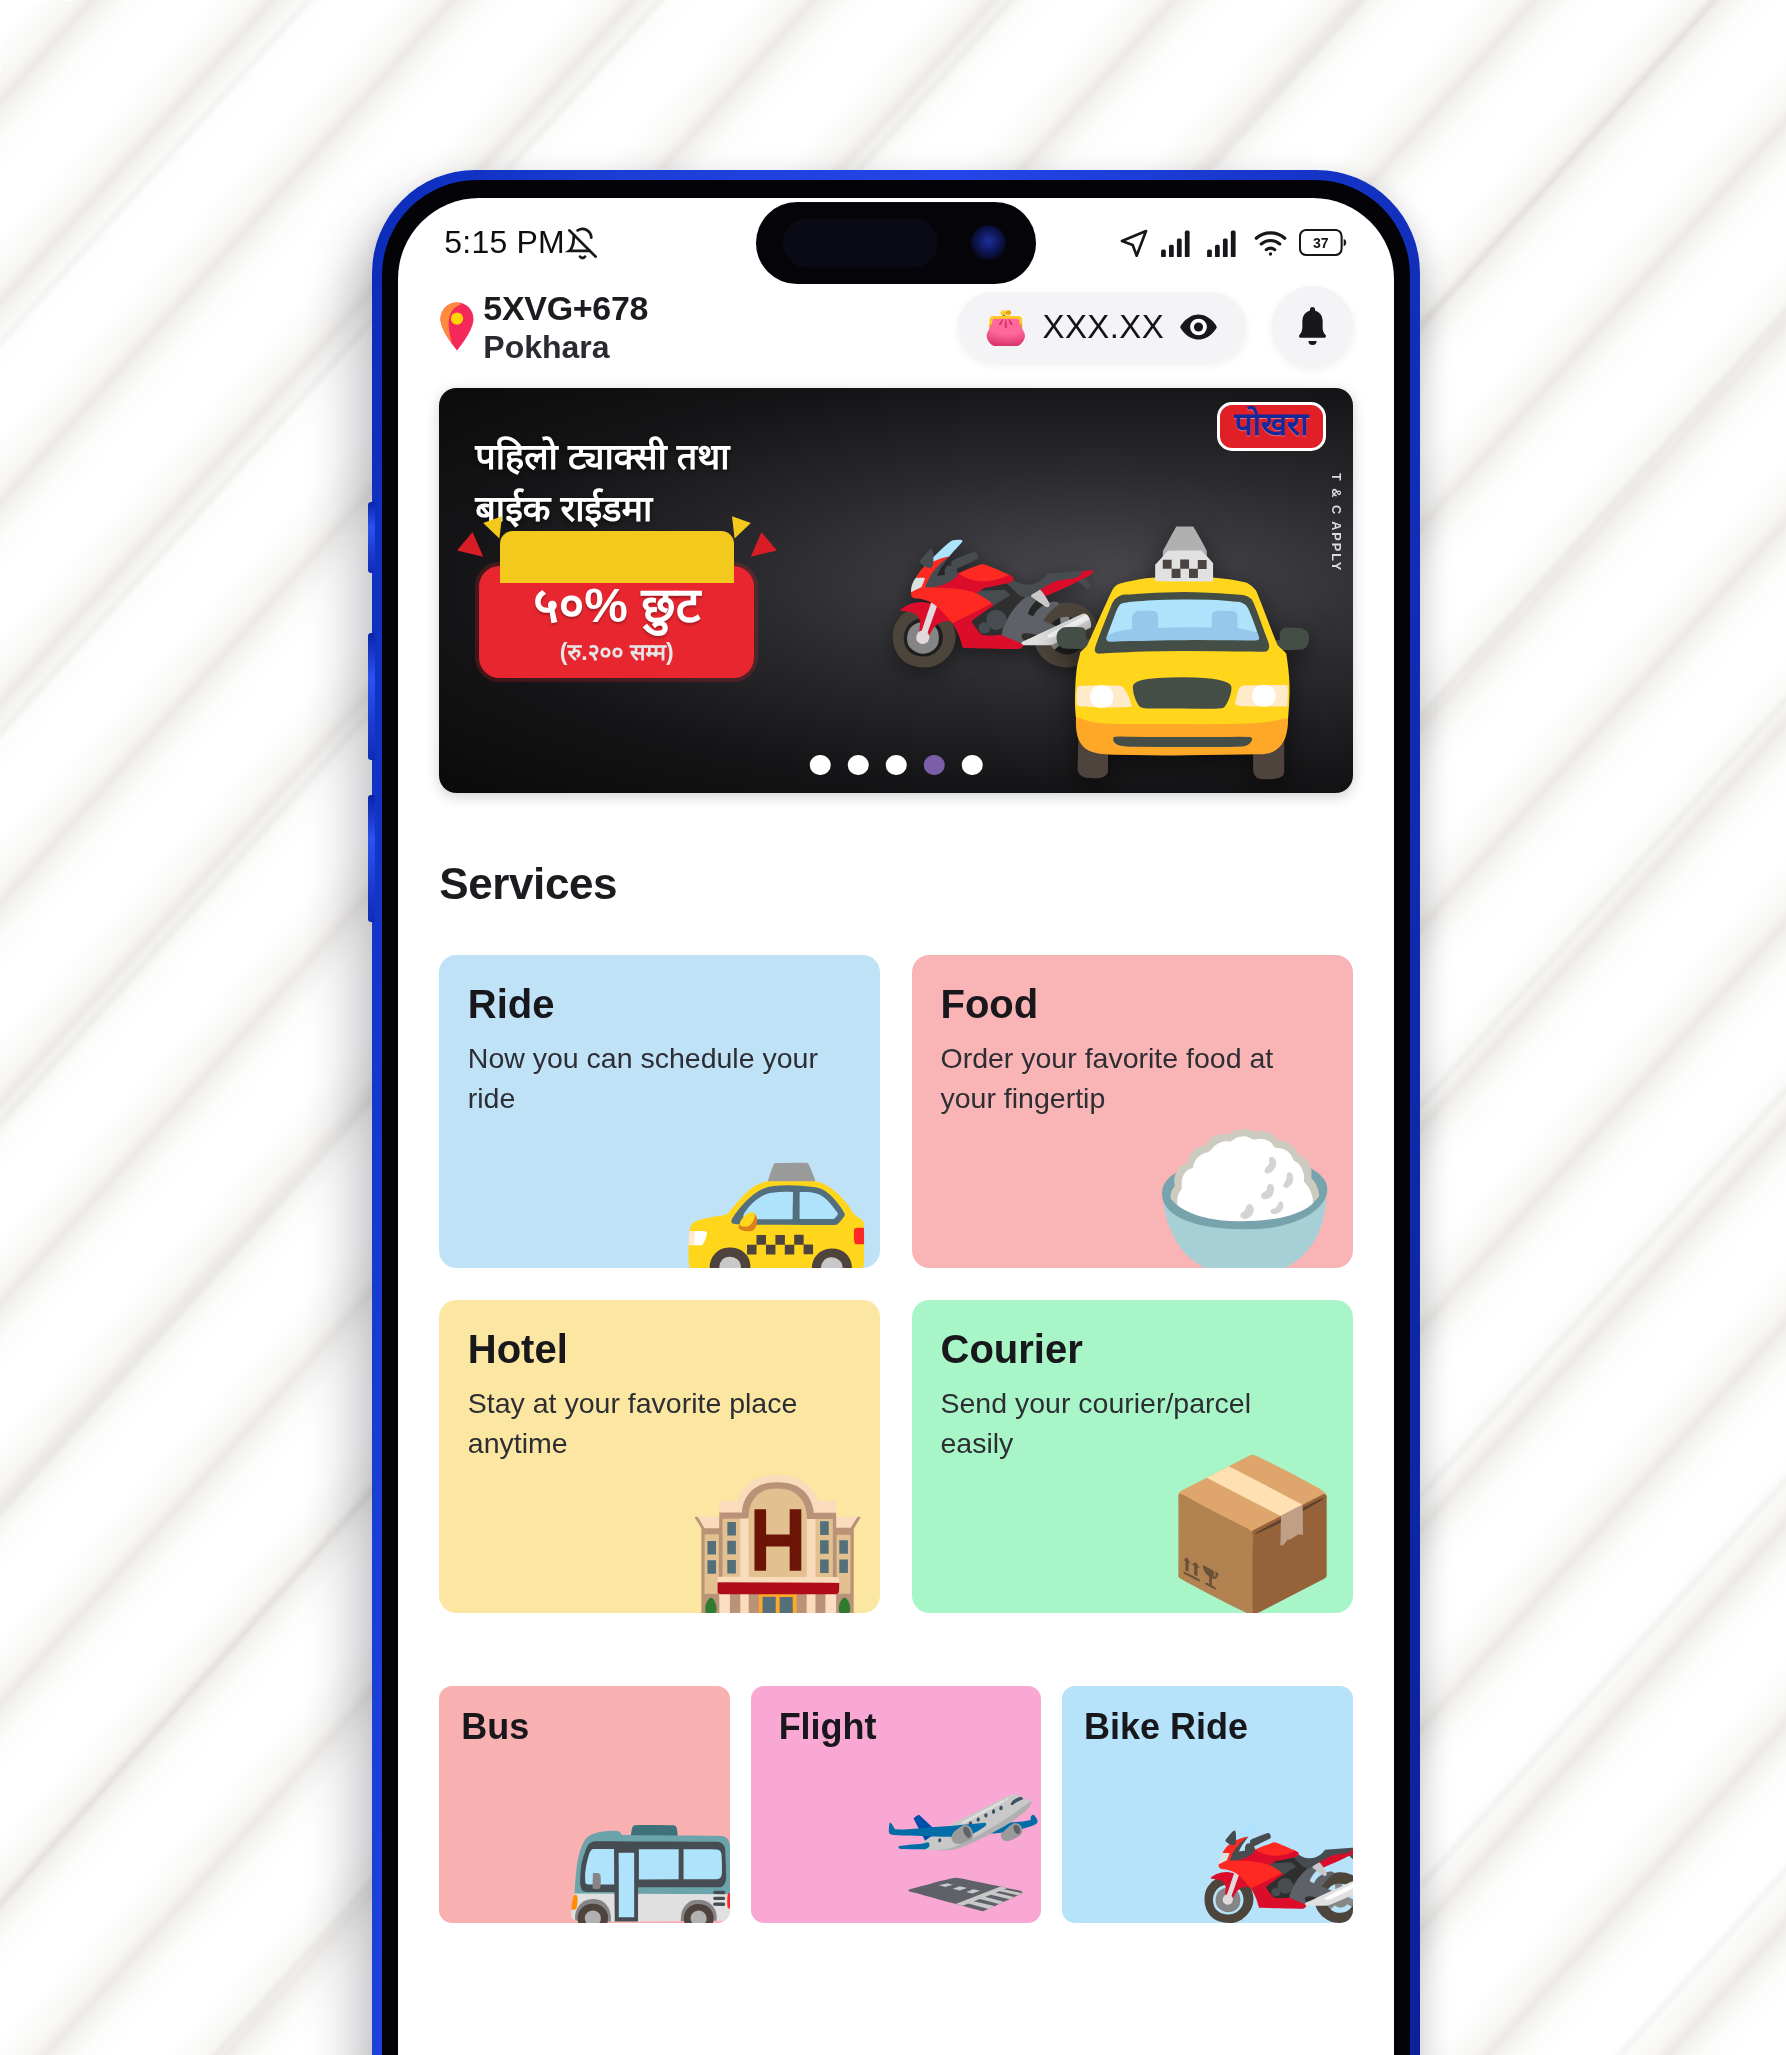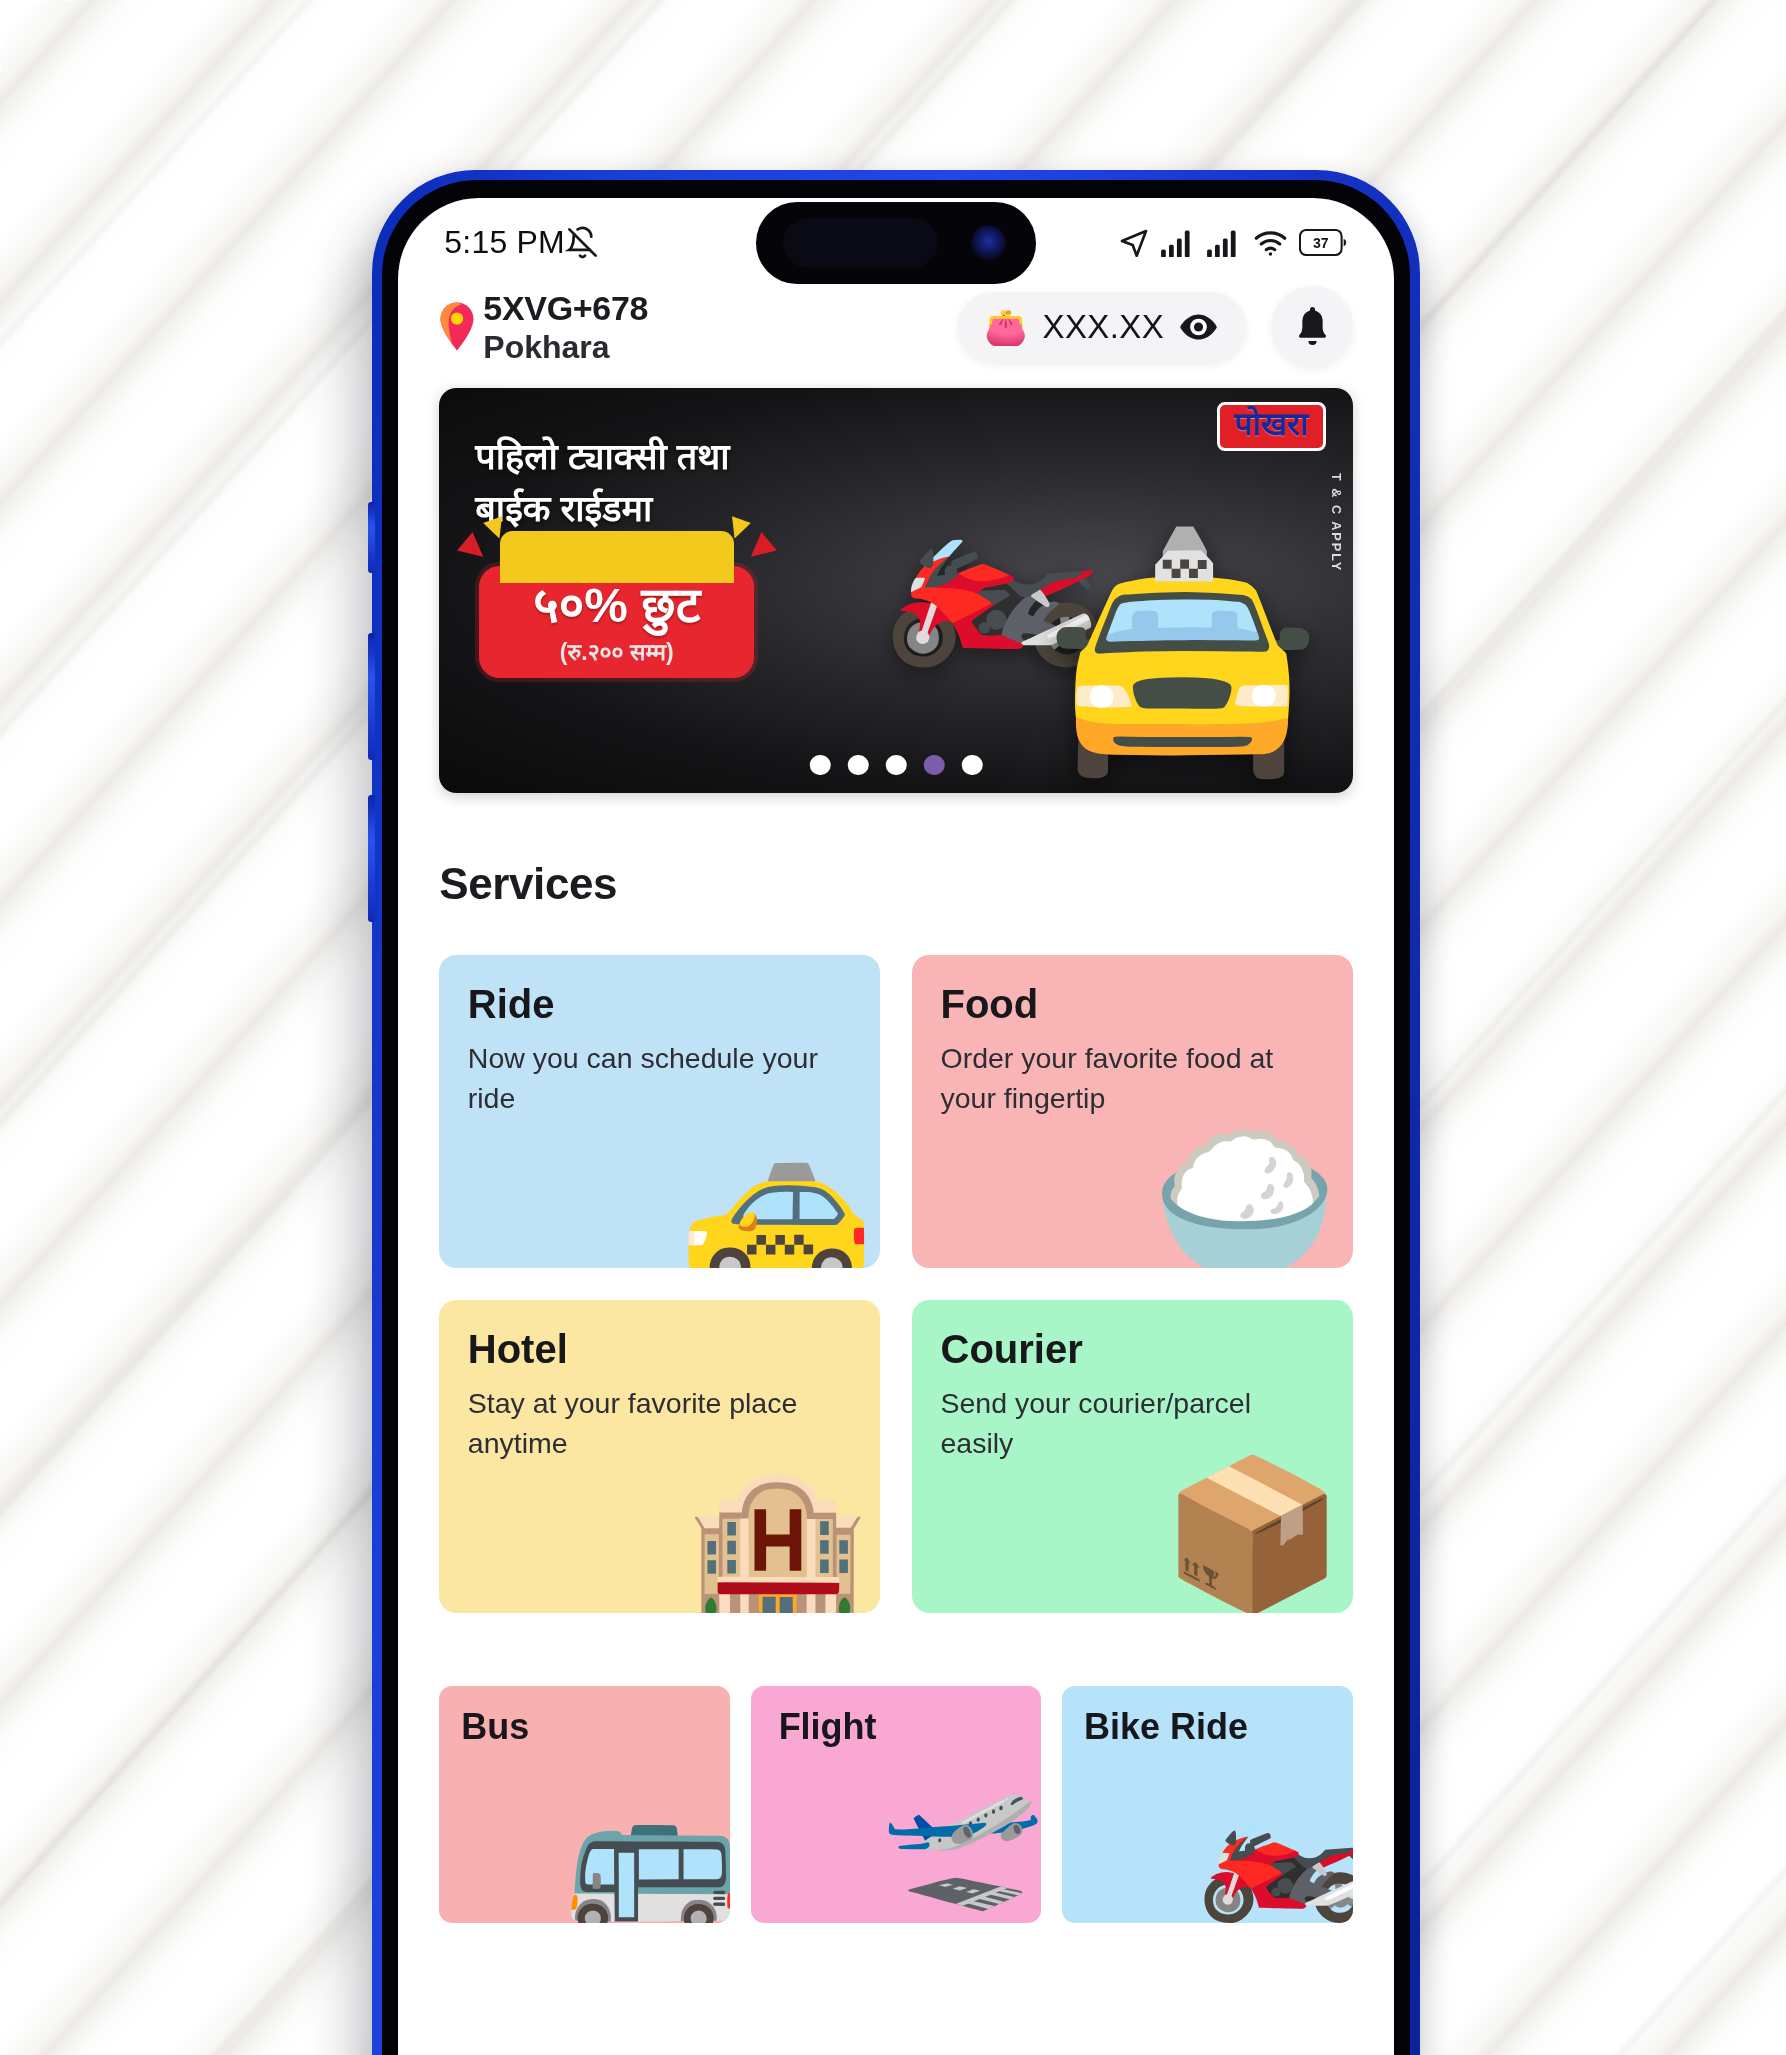--- a/index.html
+++ b/index.html
@@ -100,21 +100,21 @@
   
   .statusbar {
     position: relative;
     height: 76px;
     display: flex;
     align-items: center;
     justify-content: space-between;
     padding: 14.2px 46px 0 46px;
     z-index: 5;
   }
-  .sb-left { display: flex; align-items: center; }
+  .sb-left { display: flex; align-items: flex-end; }
   .sb-time {
     font-size: 32px;
     font-weight: 500;
     color: #0e0e12;
     letter-spacing: 0.2px;
   }
   .sb-right { display: flex; align-items: center; gap: 11px; }
 
   .island {
     position: absolute;
@@ -216,21 +216,21 @@
     overflow: hidden;
     background: radial-gradient(ellipse at 72% 48%, #4a4a4f 0%, #2a2a2e 38%, #141416 70%, #0a0a0b 100%);
     box-shadow: 0 3.2px 14.2px rgba(0,0,0,0.18);
   }
   .badge-pokhara {
     position: absolute;
     right: 27px;
     top: 14.2px;
     background: #e01f26;
     border: 3.2px solid #ffffff;
-    border-radius: 8px;
+    border-radius: 15px;
     padding: 3.2px 14.2px 6.3px 14.2px;
     color: #13299c;
     font-size: 32px;
     font-weight: 700;
     line-height: 1.05;
     text-shadow: 0 0.8px 0 rgba(255,255,255,0.35);
   }
   .tc-apply {
     position: absolute;
     right: 9.5px;

